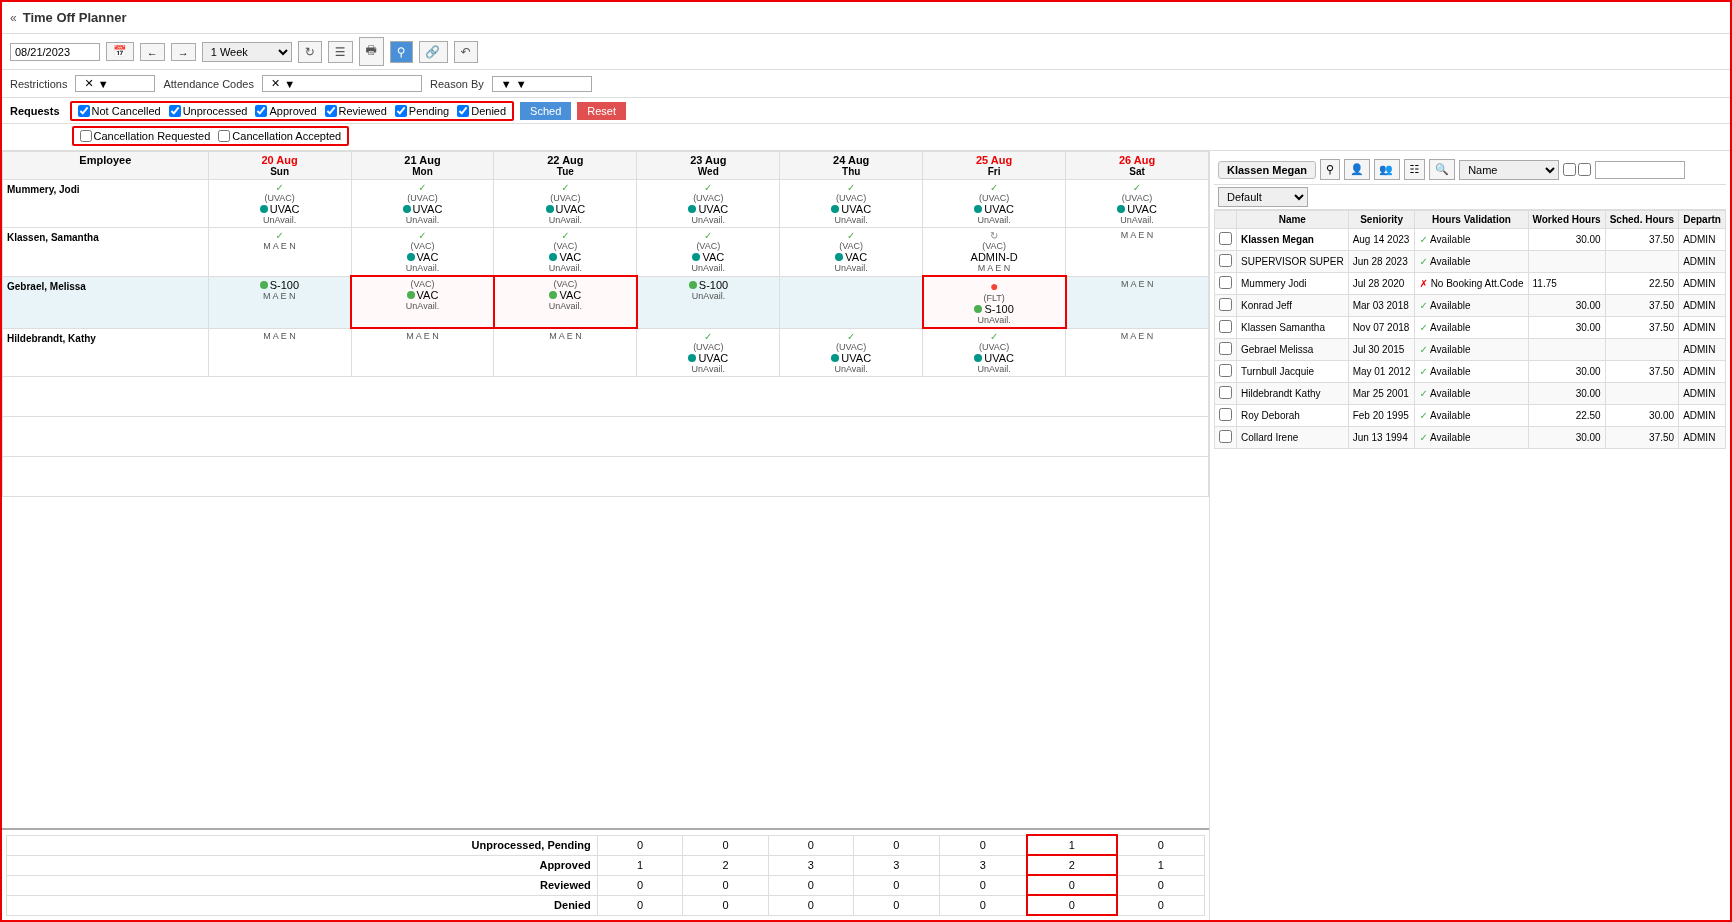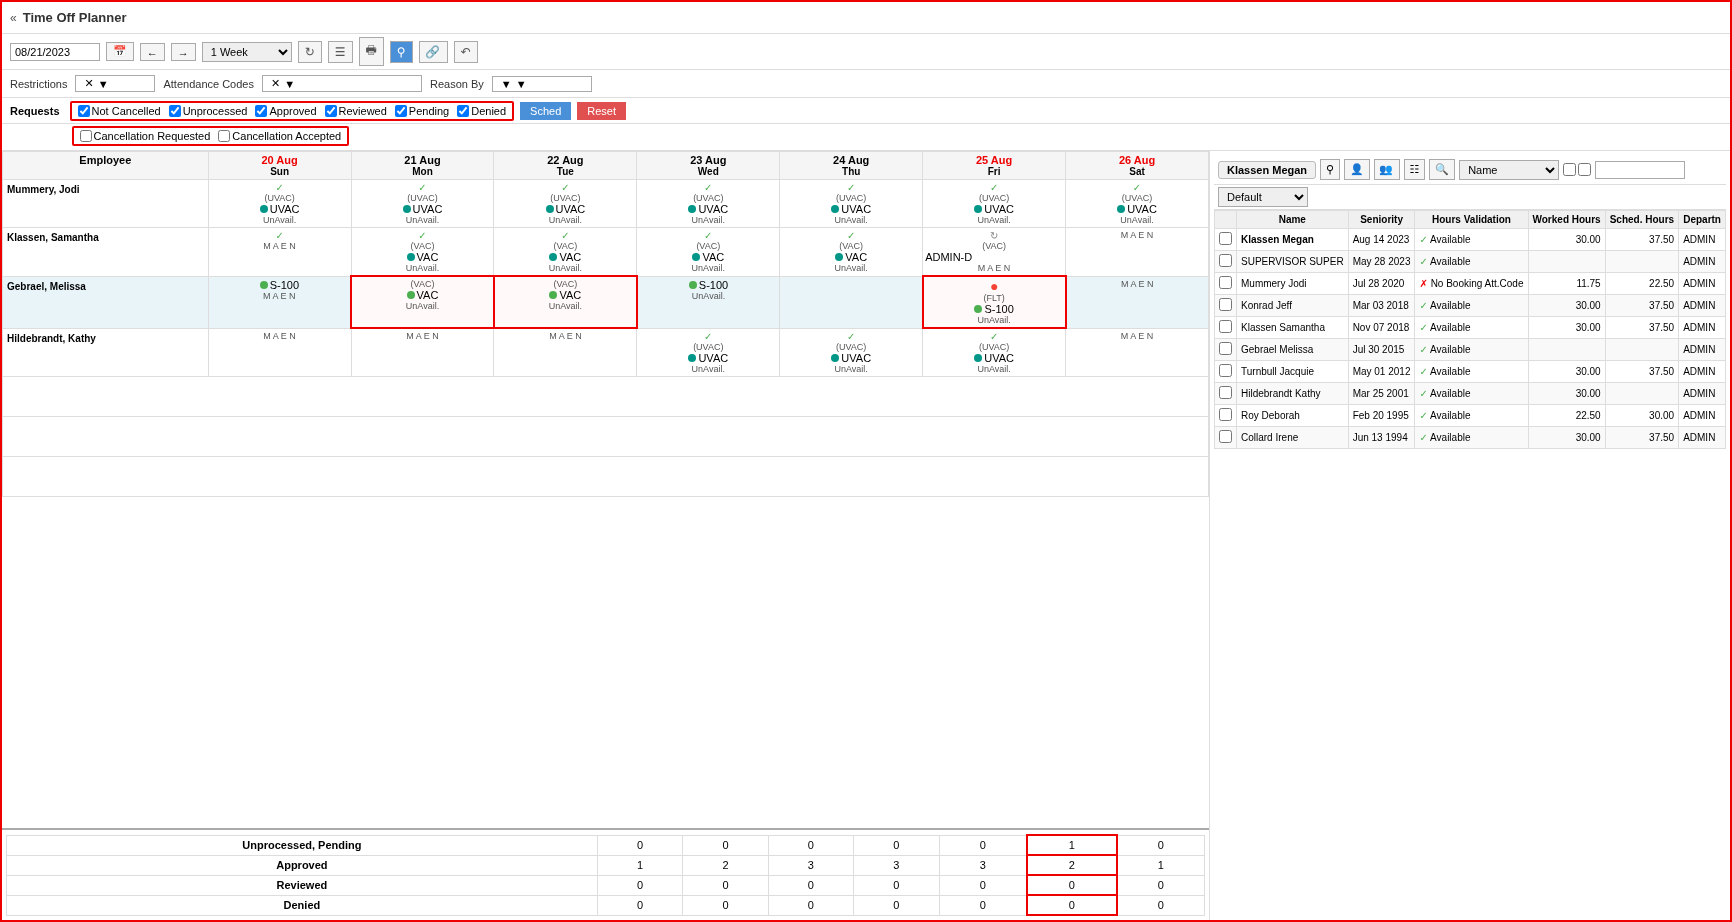--- a/index.html
+++ b/index.html
@@ -37,21 +37,21 @@
     .dot-teal { background: #009688; }
     .dot-green { background: #4caf50; }
     .check-icon { color: #4caf50; font-size: 10px; }
     .spin-icon { color: #888; font-size: 10px; }
     .unavail { color: #555; font-size: 9px; }
     .maen { color: #555; font-size: 9px; }
     .tagged-row { background: #e8f4f8; }
     .highlighted-cell { border: 2px solid #e00 !important; background: #fff9f9; }
     .summary-table { border-collapse: collapse; width: 100%; }
     .summary-table th, .summary-table td { border: 1px solid #ddd; padding: 3px 6px; text-align: center; font-size: 11px; }
-    .summary-table .row-label { text-align: center; font-weight: bold; }
+    .summary-table .row-label { text-align: right; font-weight: bold; }
     .highlighted-summary { border: 2px solid #e00 !important; }
     .right-panel { width: 520px; display: flex; flex-direction: column; padding: 4px; overflow: hidden; }
     .right-toolbar { display: flex; align-items: center; gap: 4px; padding: 4px; border-bottom: 1px solid #ddd; }
     .person-chip { background: #f0f0f0; border: 1px solid #bbb; padding: 2px 8px; border-radius: 3px; font-size: 11px; font-weight: bold; }
     .right-icon-btn { border: 1px solid #aaa; background: #f5f5f5; padding: 3px 5px; cursor: pointer; font-size: 11px; }
     .name-select { border: 1px solid #aaa; padding: 2px 4px; font-size: 11px; width: 100px; }
     .default-select { border: 1px solid #aaa; padding: 2px 4px; font-size: 11px; width: 90px; }
     .right-table { flex: 1; overflow: auto; }
     .r-table { width: 100%; border-collapse: collapse; }
     .r-table th, .r-table td { border: 1px solid #ddd; padding: 3px 4px; font-size: 10px; }
@@ -304,21 +304,21 @@
                 <div class="uvac">(VAC)</div>
                 <div style="display:flex;align-items:center;justify-content:center;gap:2px;">
                     <span class="dot dot-teal"></span>
                     <span>VAC</span>
                   </div>
                 <div class="unavail">UnAvail.</div>
               </td>
               <td style="text-align:center; padding:2px;">
                 <div class="spin-icon">↻</div>
                 <div class="uvac">(VAC)</div>
-                <div style="display:flex;align-items:center;gap:2px;">
+                <div style="display:flex;align-items:center;justify-content:center;gap:2px;">
                     <span>ADMIN-D</span>
                   </div>
                 <div class="maen">M A E N</div>
               </td>
               <td style="text-align:center; padding:2px;">
                 <div class="maen">M A E N</div>
               </td>
             </tr>
 
             <tr class="tagged-row">
@@ -513,32 +513,32 @@
     <td style="font-weight:bold">Klassen Megan</td>
     <td>Aug 14 2023</td>
     <td><span class="avail-ok">✓</span> Available</td>
     <td style="text-align:right;">30.00</td>
     <td style="text-align:right;">37.50</td>
     <td>ADMIN</td>
   </tr>
               <tr>
     <td style="text-align:center;"><input type="checkbox" style=""></td>
     <td style="font-weight:normal">SUPERVISOR SUPER</td>
-    <td>May 28 2023</td>
+    <td>Jun 28 2023</td>
     <td><span class="avail-ok">✓</span> Available</td>
     <td style="text-align:right;"></td>
     <td style="text-align:right;"></td>
     <td>ADMIN</td>
   </tr>
               <tr>
     <td style="text-align:center;"><input type="checkbox" style=""></td>
     <td style="font-weight:normal">Mummery Jodi</td>
     <td>Jul 28 2020</td>
     <td><span class="avail-no">✗</span> No Booking Att.Code</td>
-    <td style="text-align:right;">11.75</td>
+    <td style="">11.75</td>
     <td style="text-align:right;">22.50</td>
     <td>ADMIN</td>
   </tr>
               <tr>
     <td style="text-align:center;"><input type="checkbox" style=""></td>
     <td style="font-weight:normal">Konrad Jeff</td>
     <td>Mar 03 2018</td>
     <td><span class="avail-ok">✓</span> Available</td>
     <td style="text-align:right;">30.00</td>
     <td style="text-align:right;">37.50</td>

